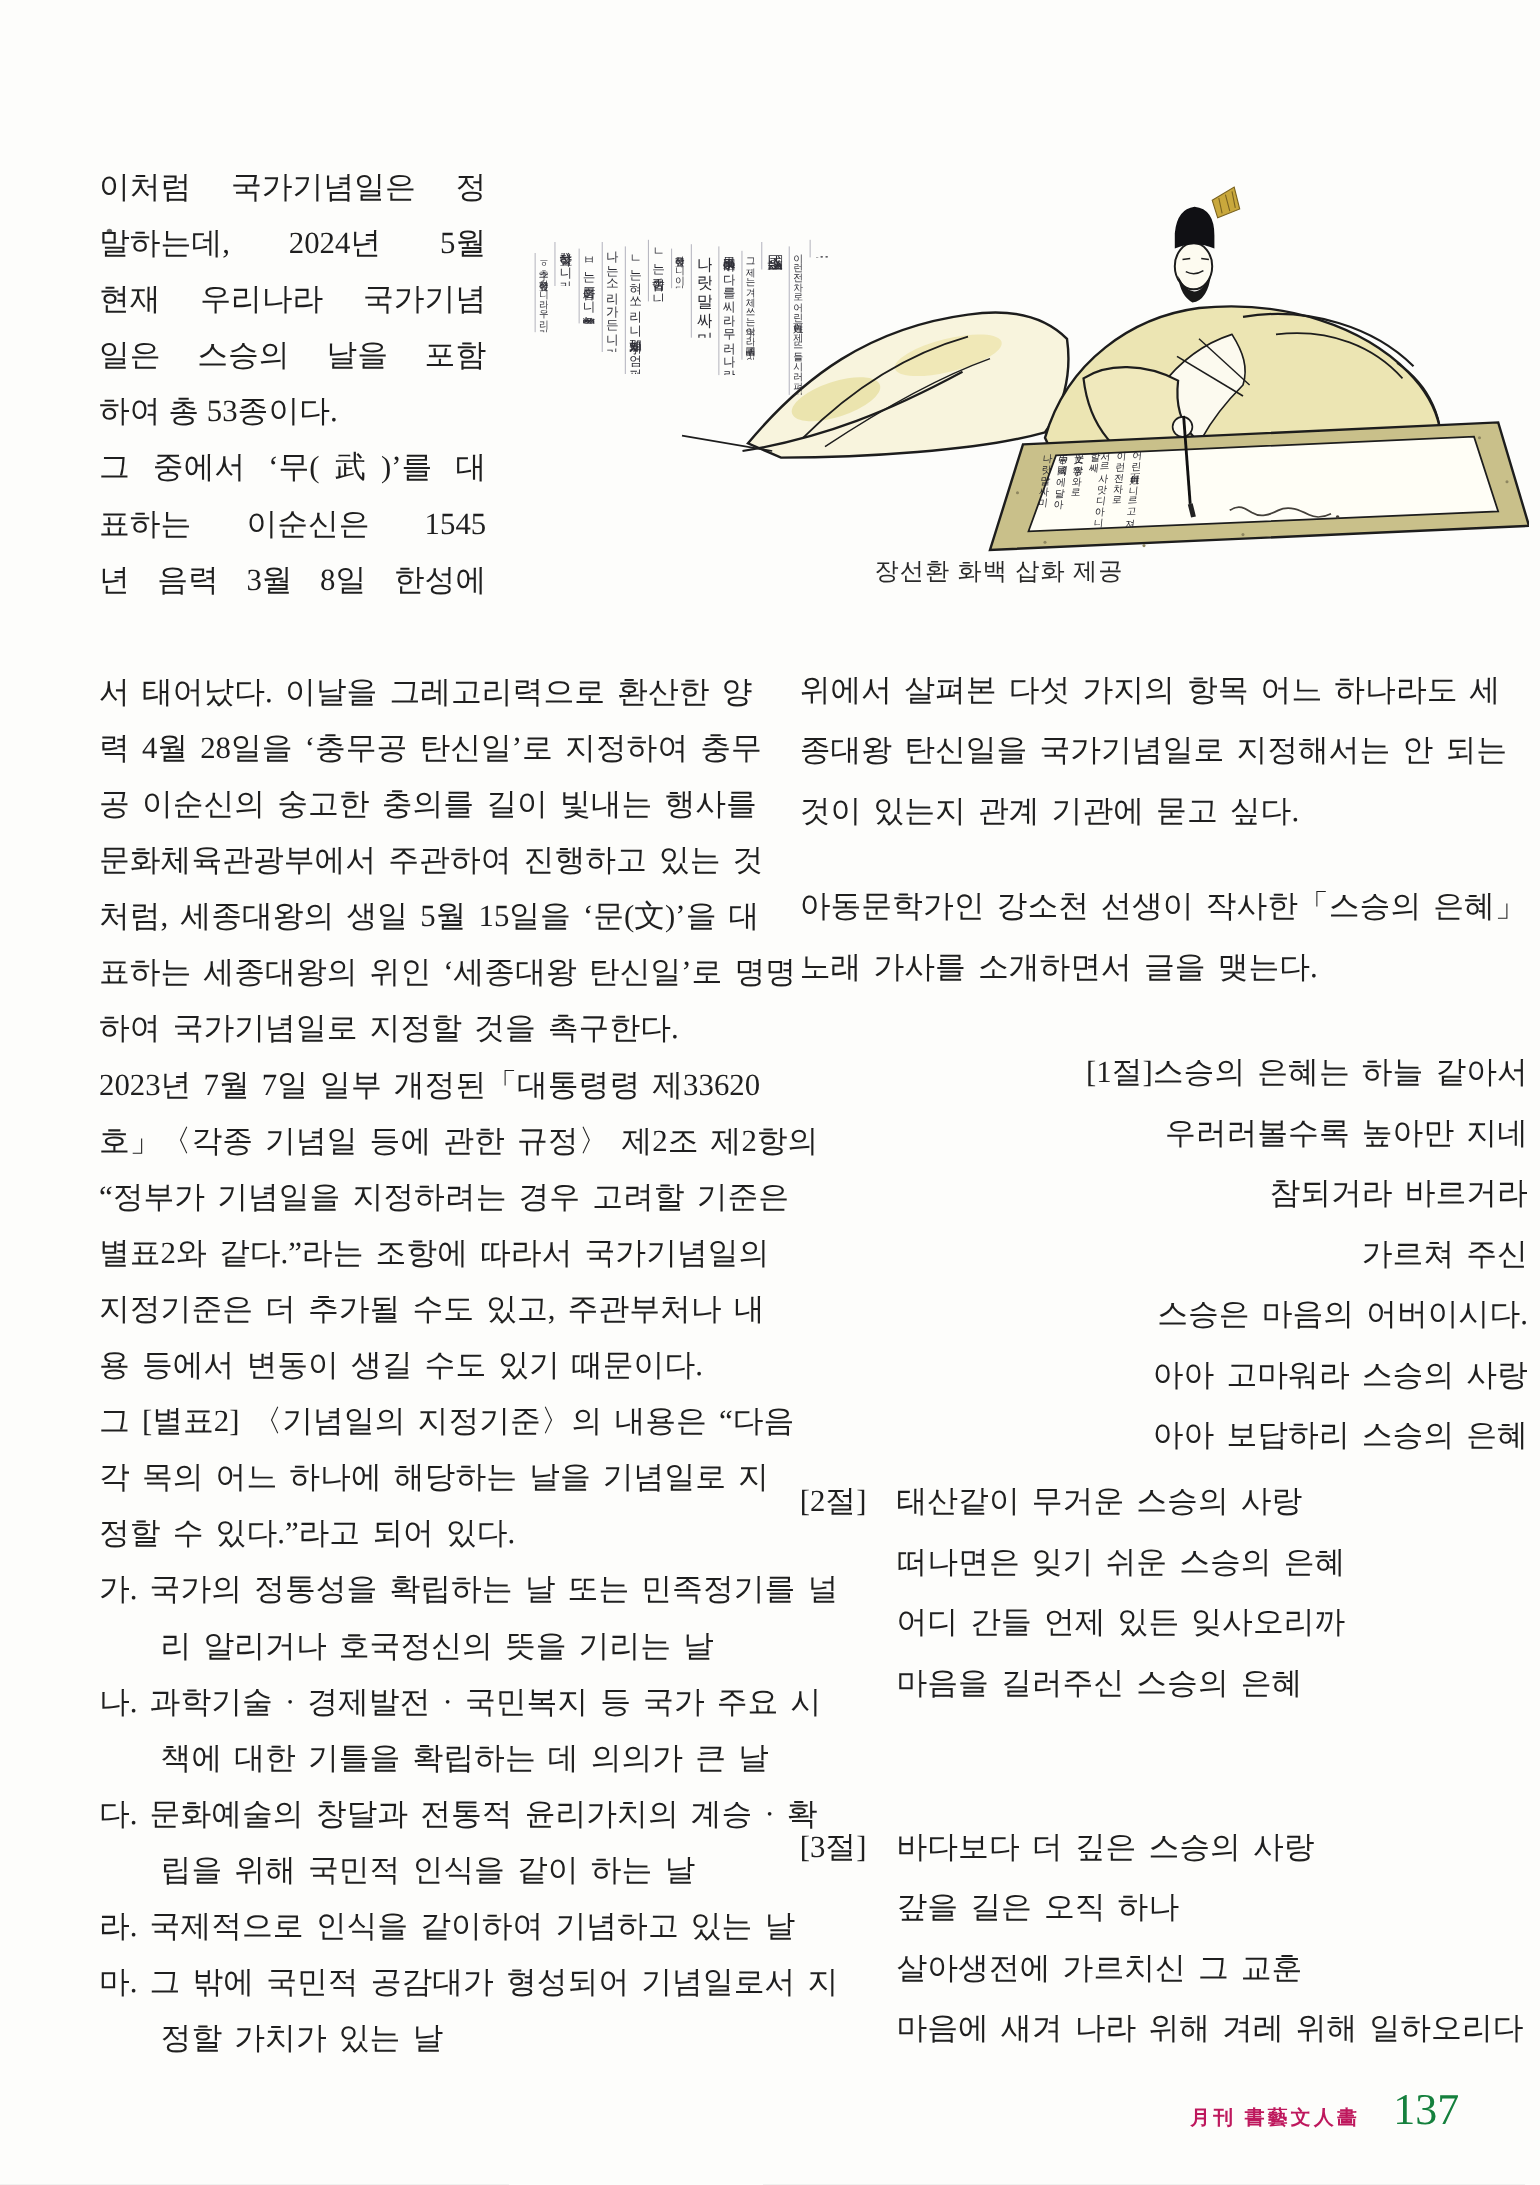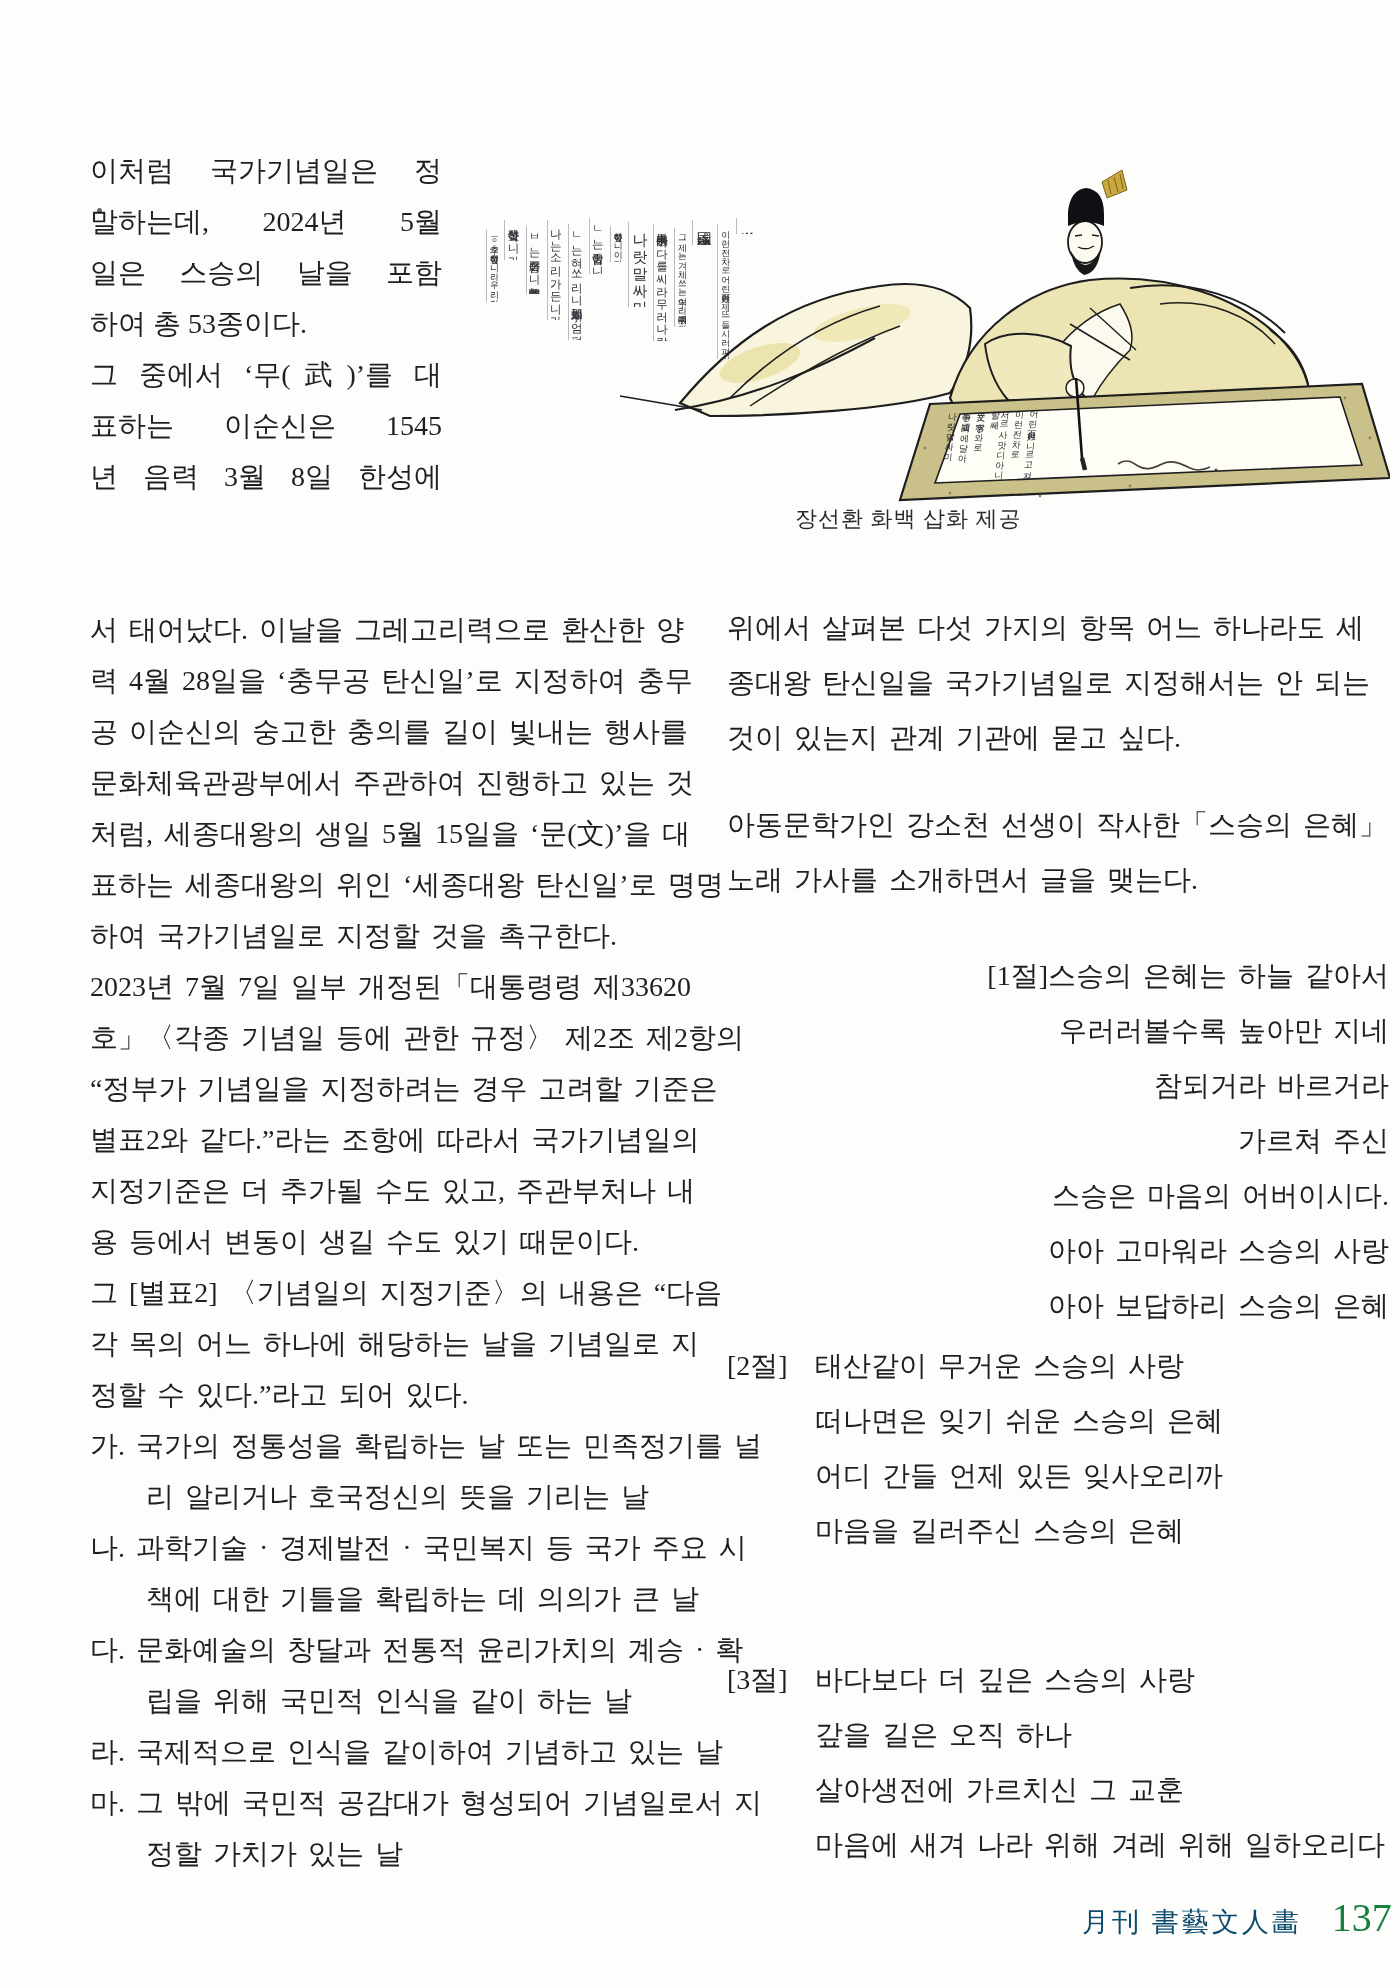--- a/index.html
+++ b/index.html
@@ -32,33 +32,34 @@
   .s-sm{font-size:11.5px;letter-spacing:1px;}
   .s-xs{font-size:9px;letter-spacing:0;}
   .tablet-text{position:absolute;left:514px;top:254px;width:258px;height:76px;display:flex;gap:5px;
         transform:rotate(-2deg) skewX(-8deg);overflow:hidden;z-index:2;}
   .tcol{writing-mode:vertical-rl;text-orientation:upright;font-size:9px;line-height:1.05;color:#23232b;letter-spacing:1px;}
   .brush-layer{position:absolute;left:0;top:0;z-index:3;}
   .illus-caption{position:absolute;left:795px;top:504px;font-size:22px;letter-spacing:1px;color:#2a2a2a;}
   
   .stray-dot{position:absolute;left:97px;top:208px;width:5px;height:5px;border-radius:50%;background:#454545;opacity:.8;}
   .footer{position:absolute;left:1082px;top:1894px;display:flex;align-items:baseline;}
-  .footer .fj{font-size:27px;letter-spacing:3px;color:#0c4a6e;}
+  .footer .fj{font-size:18px;letter-spacing:3px;color:#be185d;font-weight:bold;}
   .footer .fn{font-size:40px;margin-left:30px;color:#15803d;}
 </style>
 </head>
 <body>
 
 <div class="page">
 
   <div class="stray-dot"></div>
 
   <div class="coltext left-narrow">
       <div class="line j">이처럼 국가기념일은 정</div>
       <div class="line j">말하는데, 2024년 5월</div>
+      <div class="line j">현재 우리나라 국가기념</div>
       <div class="line j">일은 스승의 날을 포함</div>
       <div class="line">하여 총 53종이다.</div>
       <div class="line j">그 중에서 ‘무(武)’를 대</div>
       <div class="line j">표하는 이순신은 1545</div>
       <div class="line j">년 음력 3월 8일 한성에</div>
     </div>
 
   <div class="coltext left-full">
       <div class="line">서 태어났다. 이날을 그레고리력으로 환산한 양</div>
       <div class="line">력 4월 28일을 ‘충무공 탄신일’로 지정하여 충무</div>

